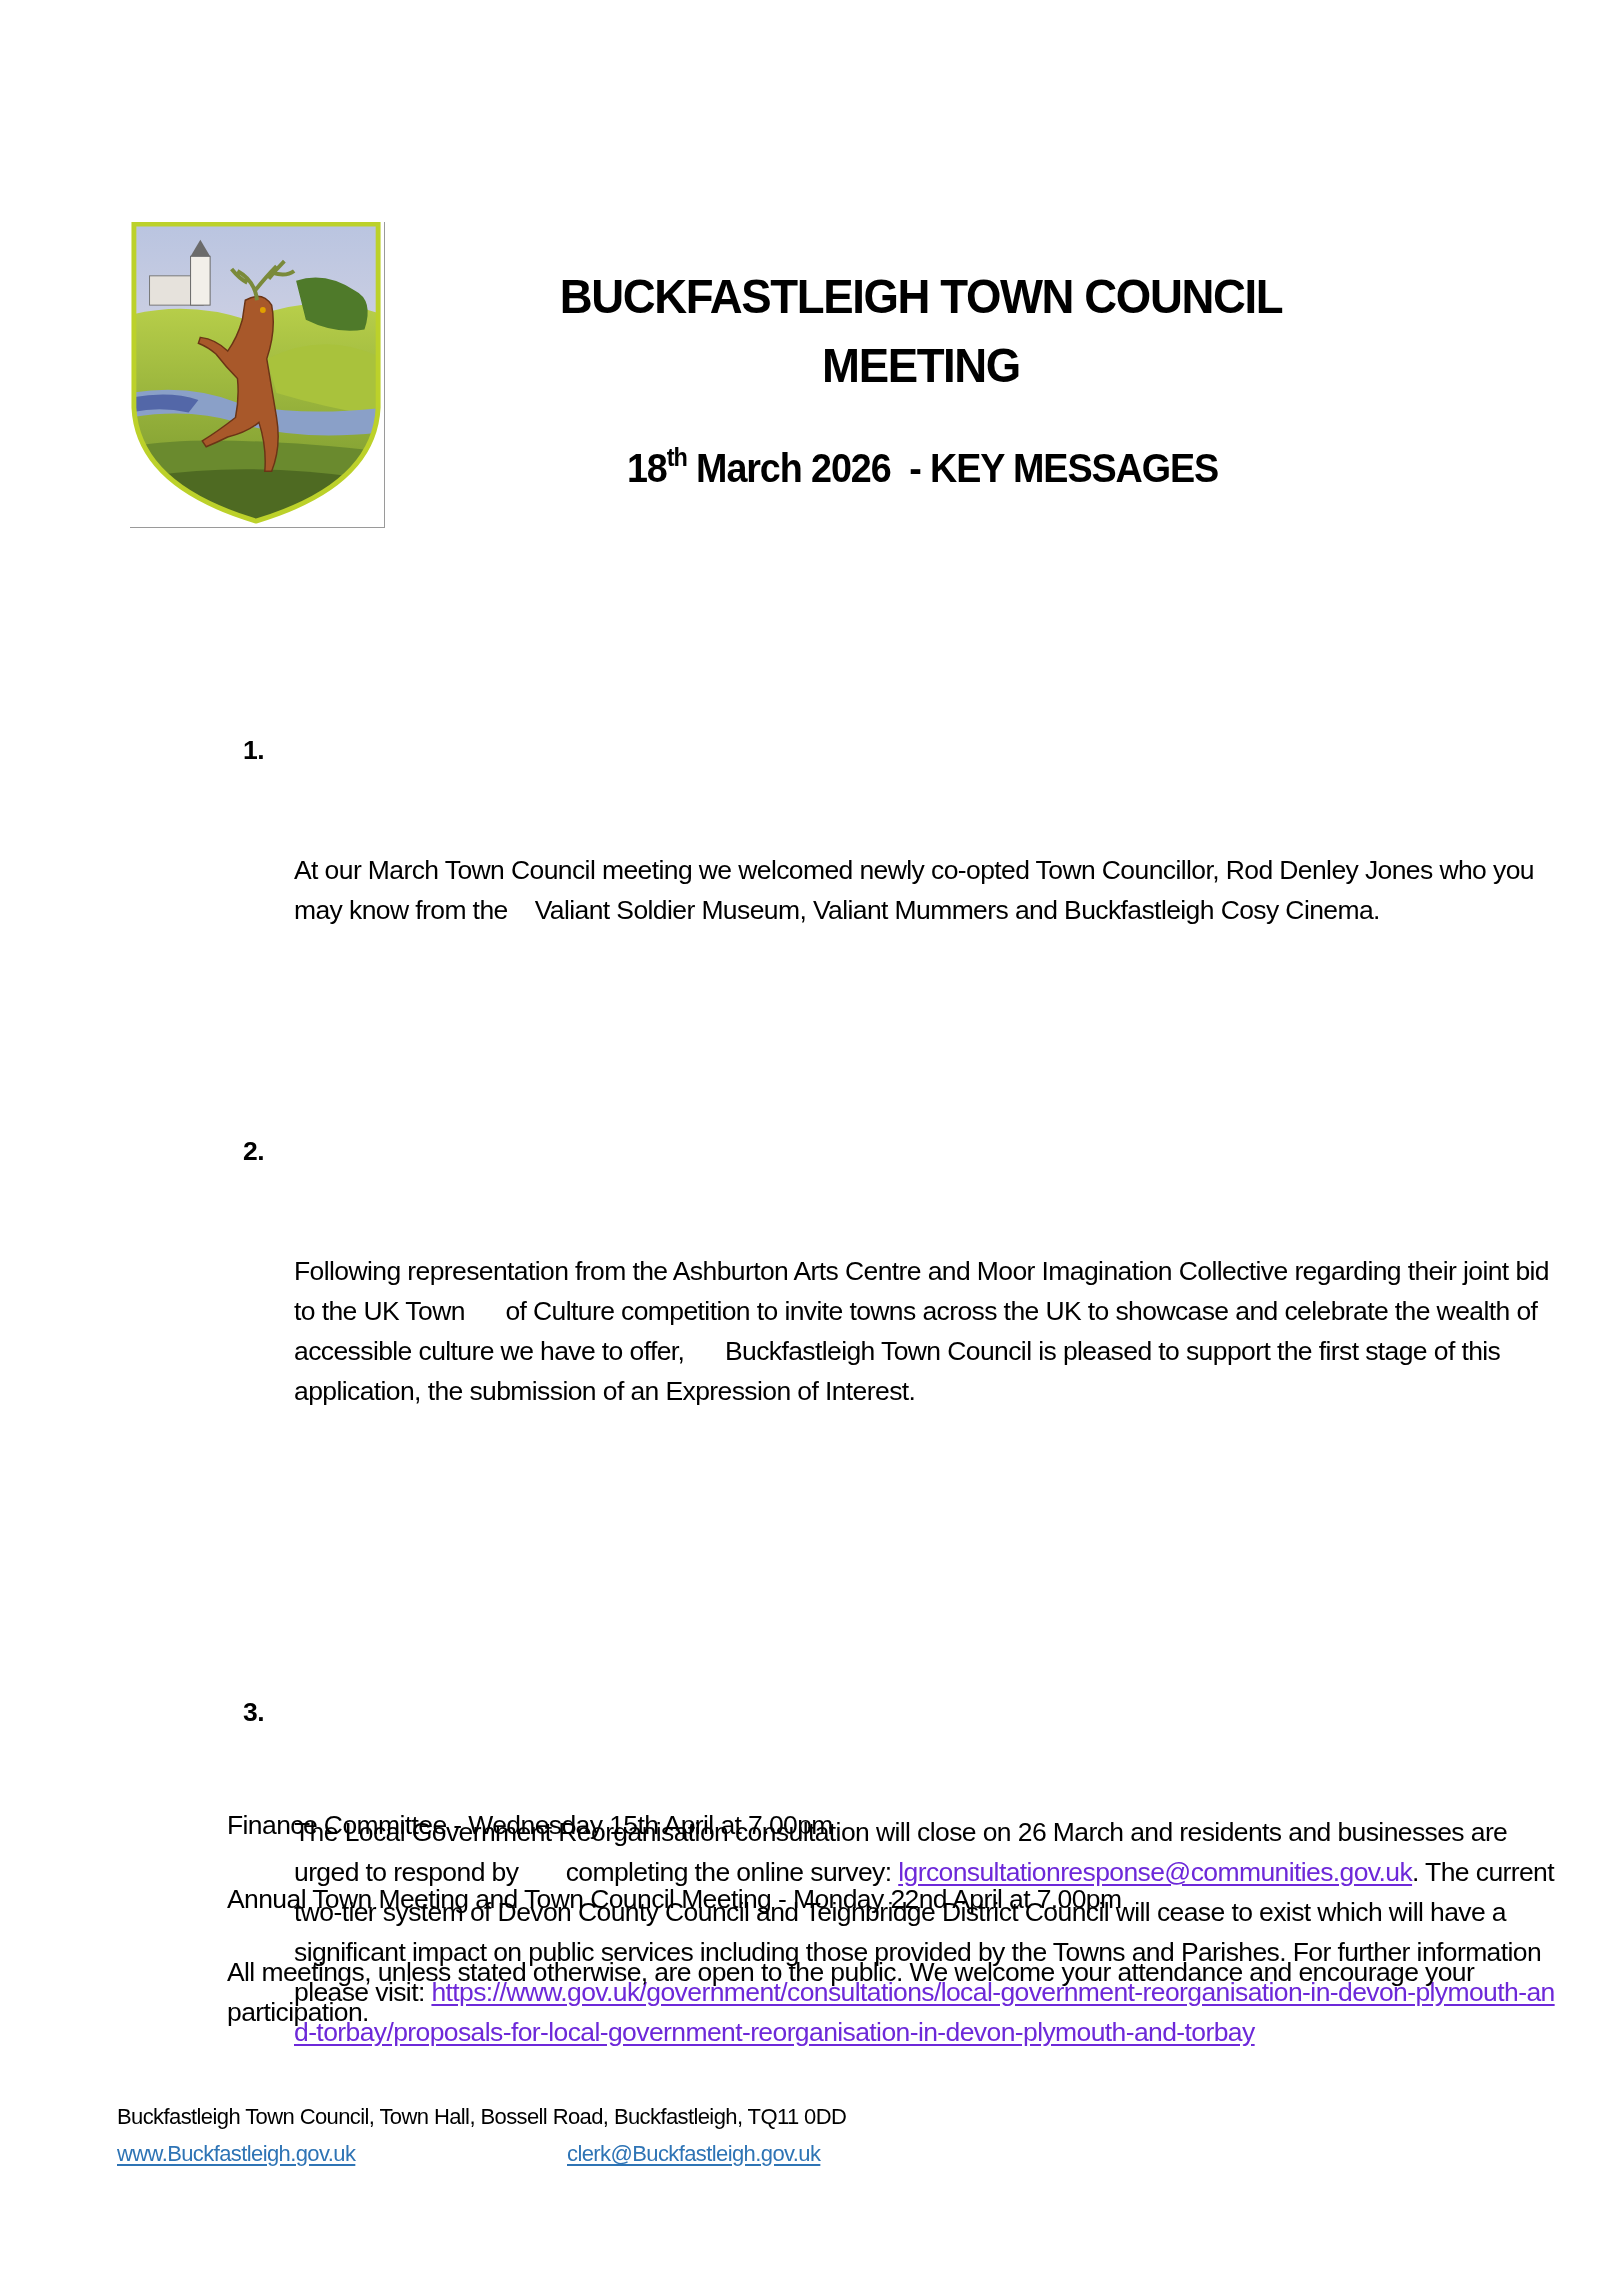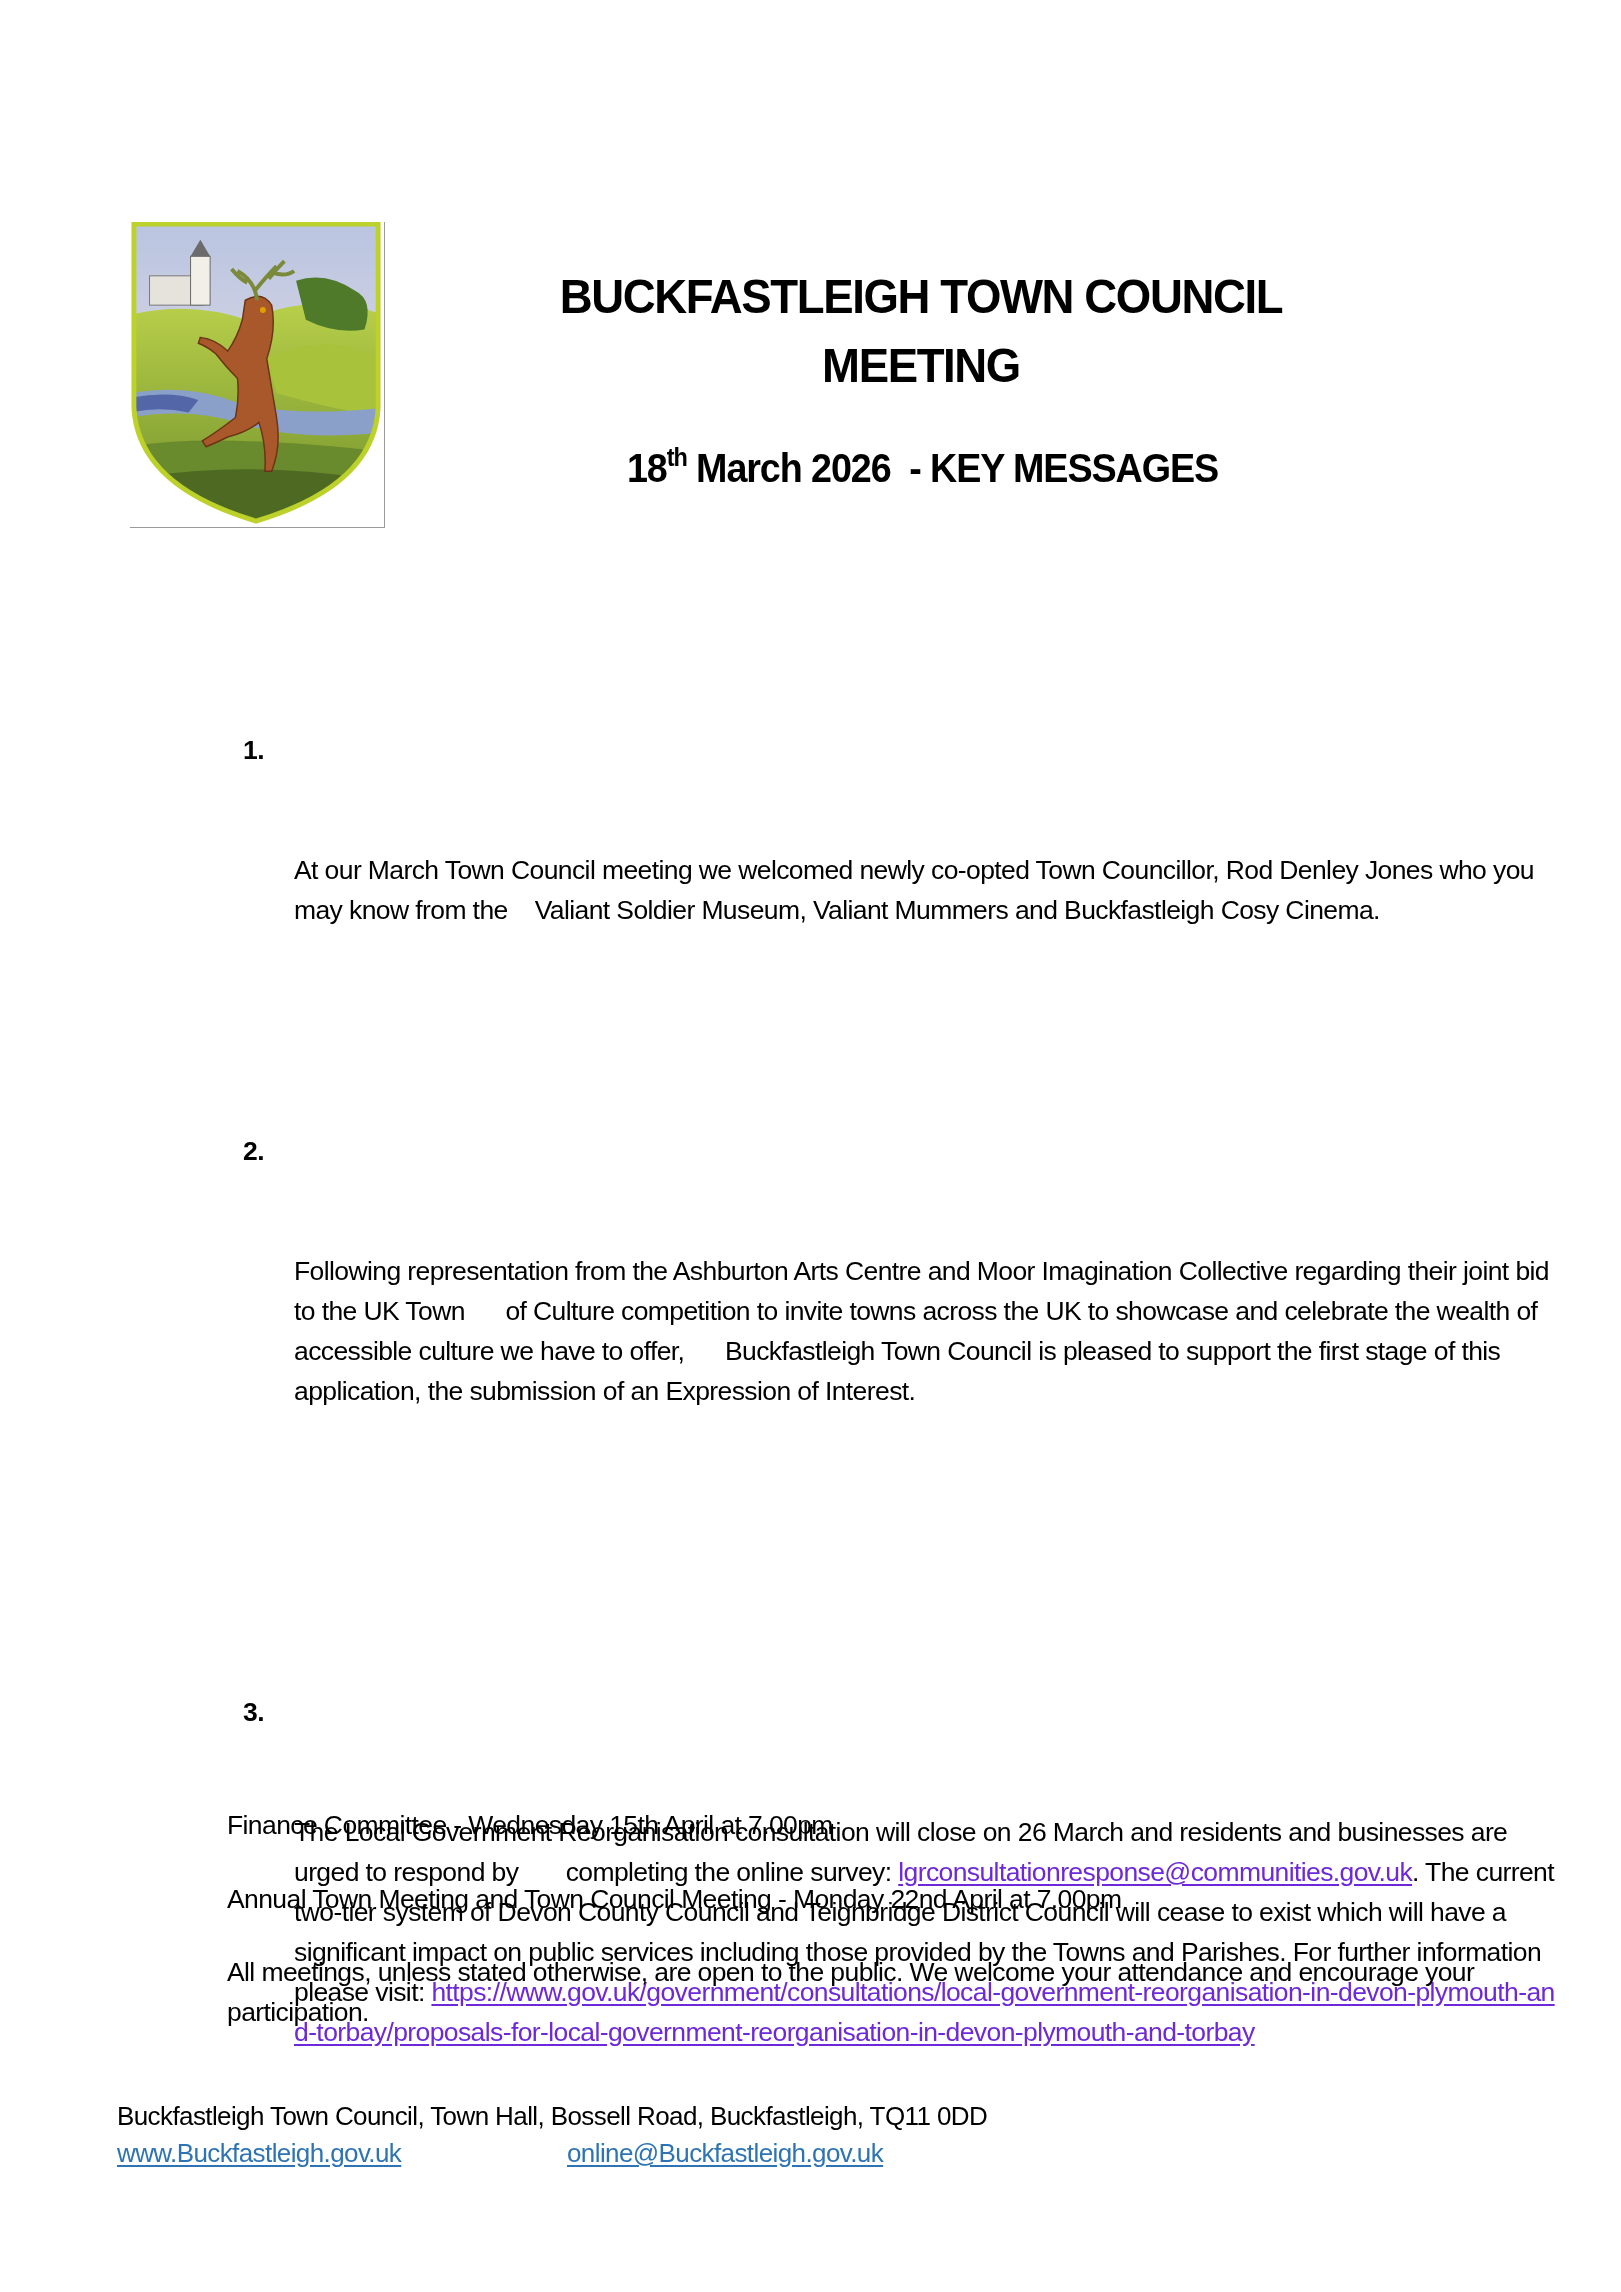--- a/index.html
+++ b/index.html
@@ -100,21 +100,21 @@
       color: #6d28d9;
       text-decoration: underline;
       text-underline-offset: 2.9px;
       word-break: break-all;
       text-align: right;
     }
     .footer {
       position: absolute;
       left: 117px;
       top: 2098px;
-      font-size: 26px;
+      font-size: 22px;
       line-height: 37px;
       letter-spacing: -0.6px;
     }
     .footer .row2 {
       position: relative;
       height: 37px;
       text-align: right;
     }
     .footer a.flink {
       color: #2e74b5;
@@ -192,16 +192,16 @@
 </div>
 
 <div class="plain meeting1">Finance Committee - Wednesday 15th April at 7.00pm</div>
 <div class="plain meeting2">Annual Town Meeting and Town Council Meeting - Monday 22nd April at 7.00pm</div>
 <div class="plain closing">All meetings, unless stated otherwise, are open to the public. We welcome your attendance and encourage your participation.</div>
 
 <div class="footer">
   <div>Buckfastleigh Town Council, Town Hall, Bossell Road, Buckfastleigh, TQ11 0DD</div>
   <div class="row2">
     <a class="flink web">www.Buckfastleigh.gov.uk</a>
-    <a class="flink mail">online@Buckfastleigh.gov.uk</a>
+    <a class="flink mail">clerk@Buckfastleigh.gov.uk</a>
   </div>
 </div>
 
 
 </body></html>

